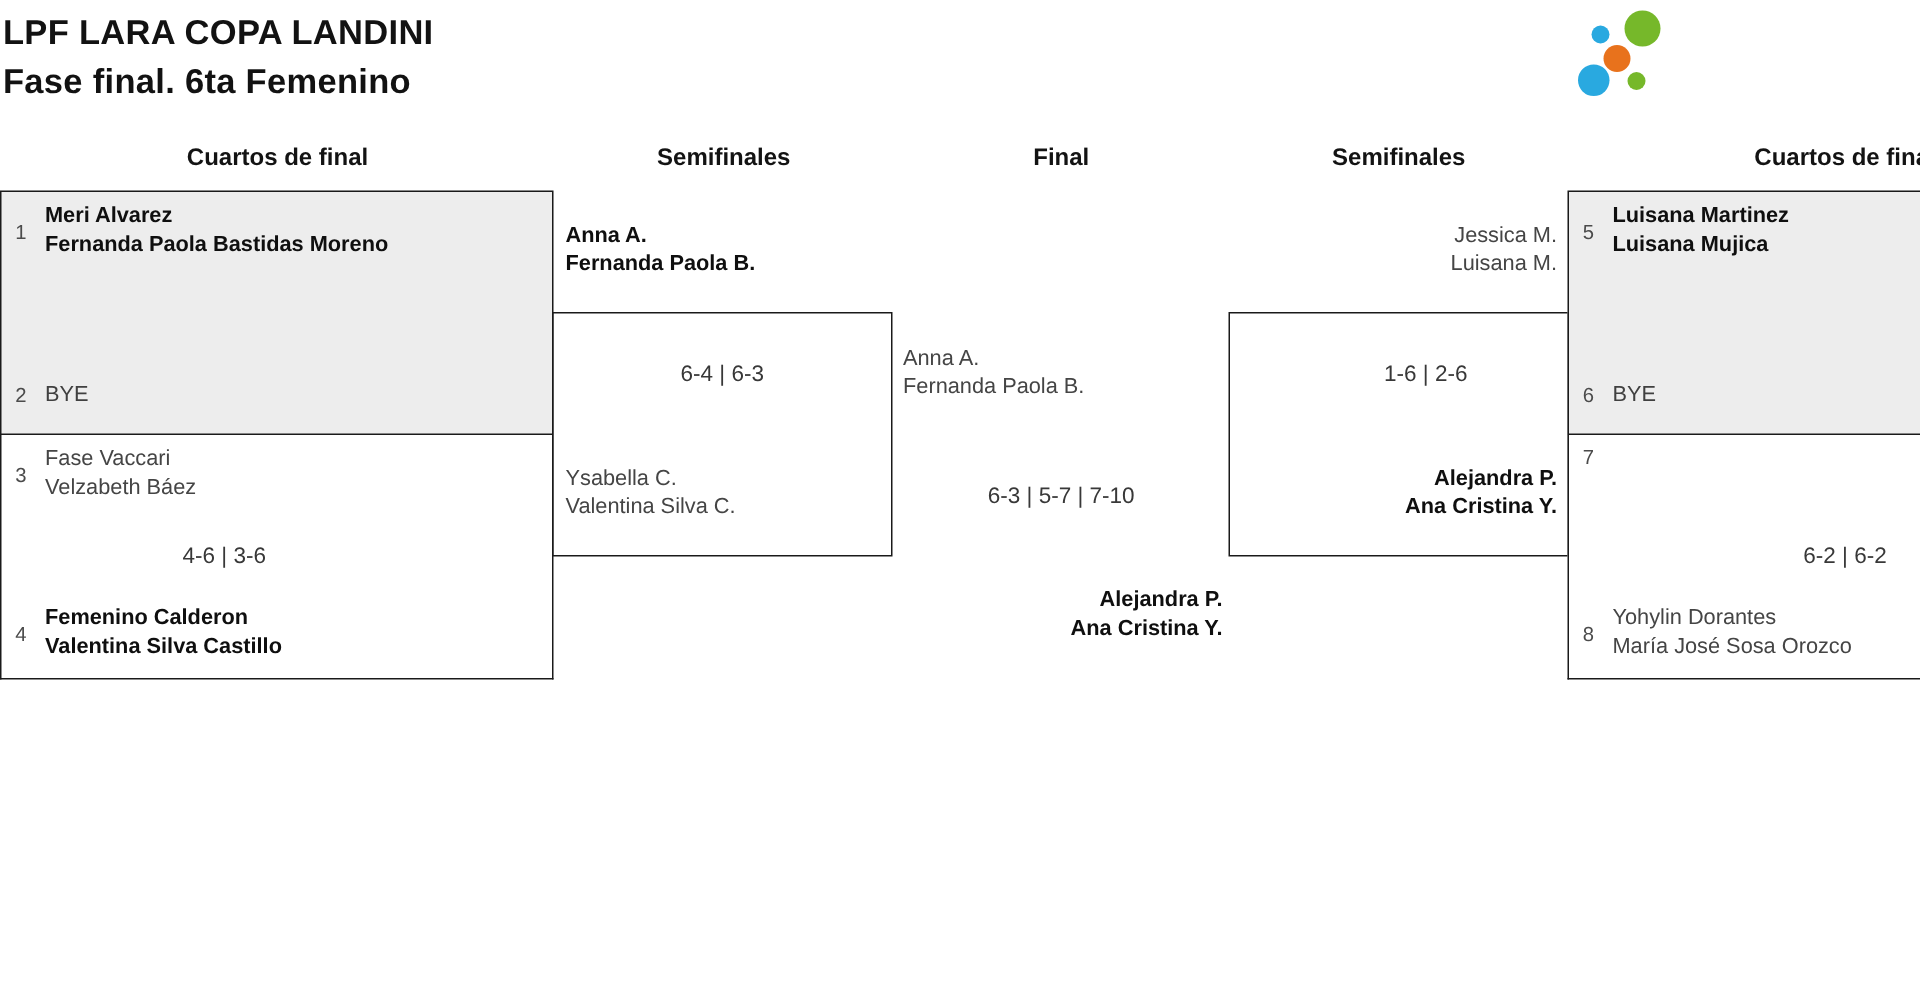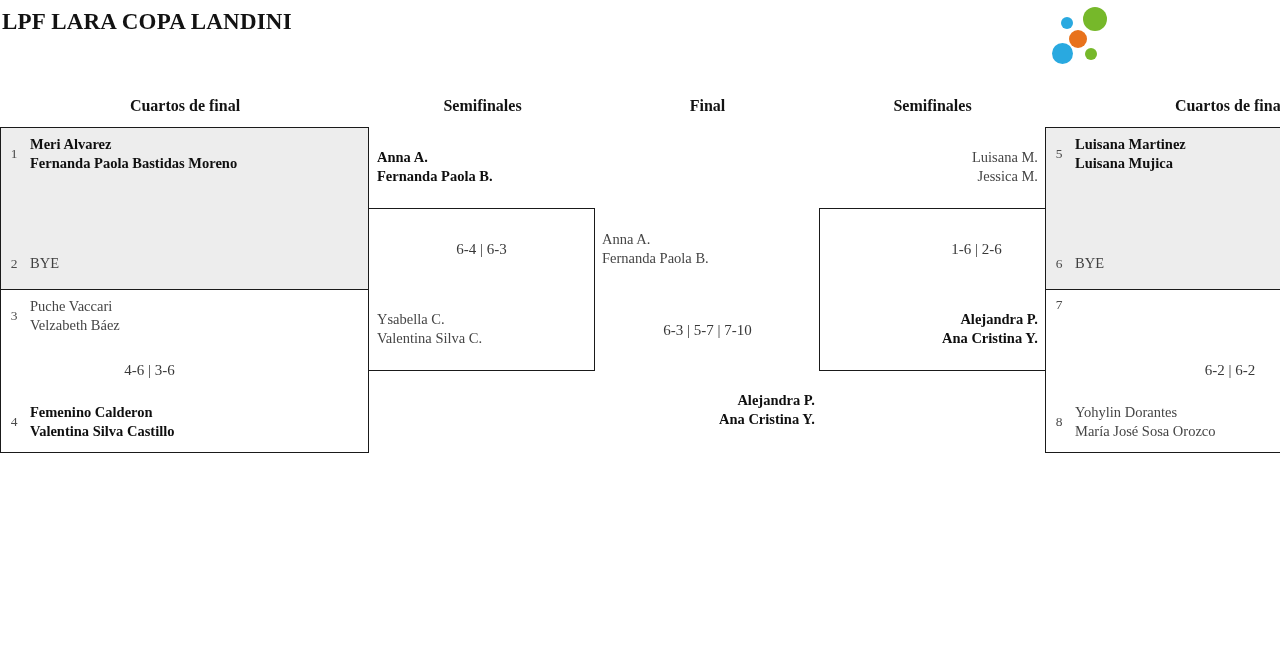--- a/index.html
+++ b/index.html
@@ -1,19 +1,19 @@
 <!DOCTYPE html>
 <html><head>
 <meta charset="utf-8">
 <style>
   * { margin:0; padding:0; box-sizing:border-box; }
   html,body { background:#fff; }
   .page {
     position:relative; width:1280px; height:664px; overflow:hidden;
-    background:#fff; font-family:Liberation Serif, serif;
+    background:#fff; font-family:Liberation Sans, sans-serif;
     color:#141414;
   }
 
   
   .title { position:absolute; left:2px; top:5px; font-size:23px; font-weight:700; line-height:33px; color:#121212; letter-spacing:0.2px; }
 
   .logo { position:absolute; left:1048px; top:4px; width:232px; height:72px; }
   .dot { position:absolute; border-radius:50%; }
   .dot-green-lg  { left:35px; top:3px;  width:24px; height:24px; background:#76b82a; }
   .dot-blue-sm   { left:13px; top:13px; width:12px; height:12px; background:#29a9e0; }
@@ -62,36 +62,37 @@
 
   .e-sf1-top { left:377px; top:148px; }
   .s-sf1     { left:368px; top:241px; width:227px; }
   .e-sf1-bot { left:377px; top:310px; }
 
   .e-fin-top { left:602px; top:230px; }
   .s-fin     { left:595px; top:322px; width:225px; }
   .e-fin-bot { left:595px; top:391px; width:220px; }
 
   .e-sf2-top { left:820px; top:148px; width:218px; }
-  .s-sf2     { left:863px; top:241px; width:227px; }
+  .s-sf2     { left:837px; top:241px; width:227px; }
   .e-sf2-bot { left:820px; top:310px; width:218px; }
 
   .e-qf3-top { left:1053px; top:135px; }
   .e-qf3-bot { left:1053px; top:254px; }
   .e-qf4-top { left:1053px; top:297px; }
   .s-qf4     { left:1045px; top:362px; width:370px; }
   .e-qf4-bot { left:1053px; top:403px; }
 </style>
 </head>
 <body>
 
 <div class="page">
 
   <div class="title">
     <div>LPF LARA COPA LANDINI</div>
+    <div>Fase final. 6ta Femenino</div>
   </div>
 
   <div class="logo">
     <span class="dot dot-green-lg"></span>
     <span class="dot dot-blue-sm"></span>
     <span class="dot dot-orange"></span>
     <span class="dot dot-blue-lg"></span>
     <span class="dot dot-green-sm"></span>
   </div>
 
@@ -122,21 +123,21 @@
   <div class="entry e-qf1-bot">
     <span class="seed">2</span>
     <div class="names bye">
       <div>BYE</div>
     </div>
   </div>
 
   <div class="entry e-qf2-top">
     <span class="seed">3</span>
     <div class="names l">
-      <div>Puche Vaccari</div>
+      <div>Fase Vaccari</div>
       <div>Velzabeth Báez</div>
     </div>
   </div>
   <div class="score s-qf2">4-6 | 3-6</div>
   <div class="entry e-qf2-bot">
     <span class="seed">4</span>
     <div class="names w">
       <div>Femenino Calderon</div>
       <div>Valentina Silva Castillo</div>
     </div>
@@ -156,22 +157,22 @@
     <div>Anna A.</div>
     <div>Fernanda Paola B.</div>
   </div>
   <div class="score s-fin">6-3 | 5-7 | 7-10</div>
   <div class="block w right e-fin-bot">
     <div>Alejandra P.</div>
     <div>Ana Cristina Y.</div>
   </div>
 
   <div class="block l right e-sf2-top">
+    <div>Jessica M.</div>
     <div>Luisana M.</div>
-    <div>Jessica M.</div>
   </div>
   <div class="score s-sf2">1-6 | 2-6</div>
   <div class="block w right e-sf2-bot">
     <div>Alejandra P.</div>
     <div>Ana Cristina Y.</div>
   </div>
 
   <div class="entry e-qf3-top">
     <span class="seed">5</span>
     <div class="names w">

